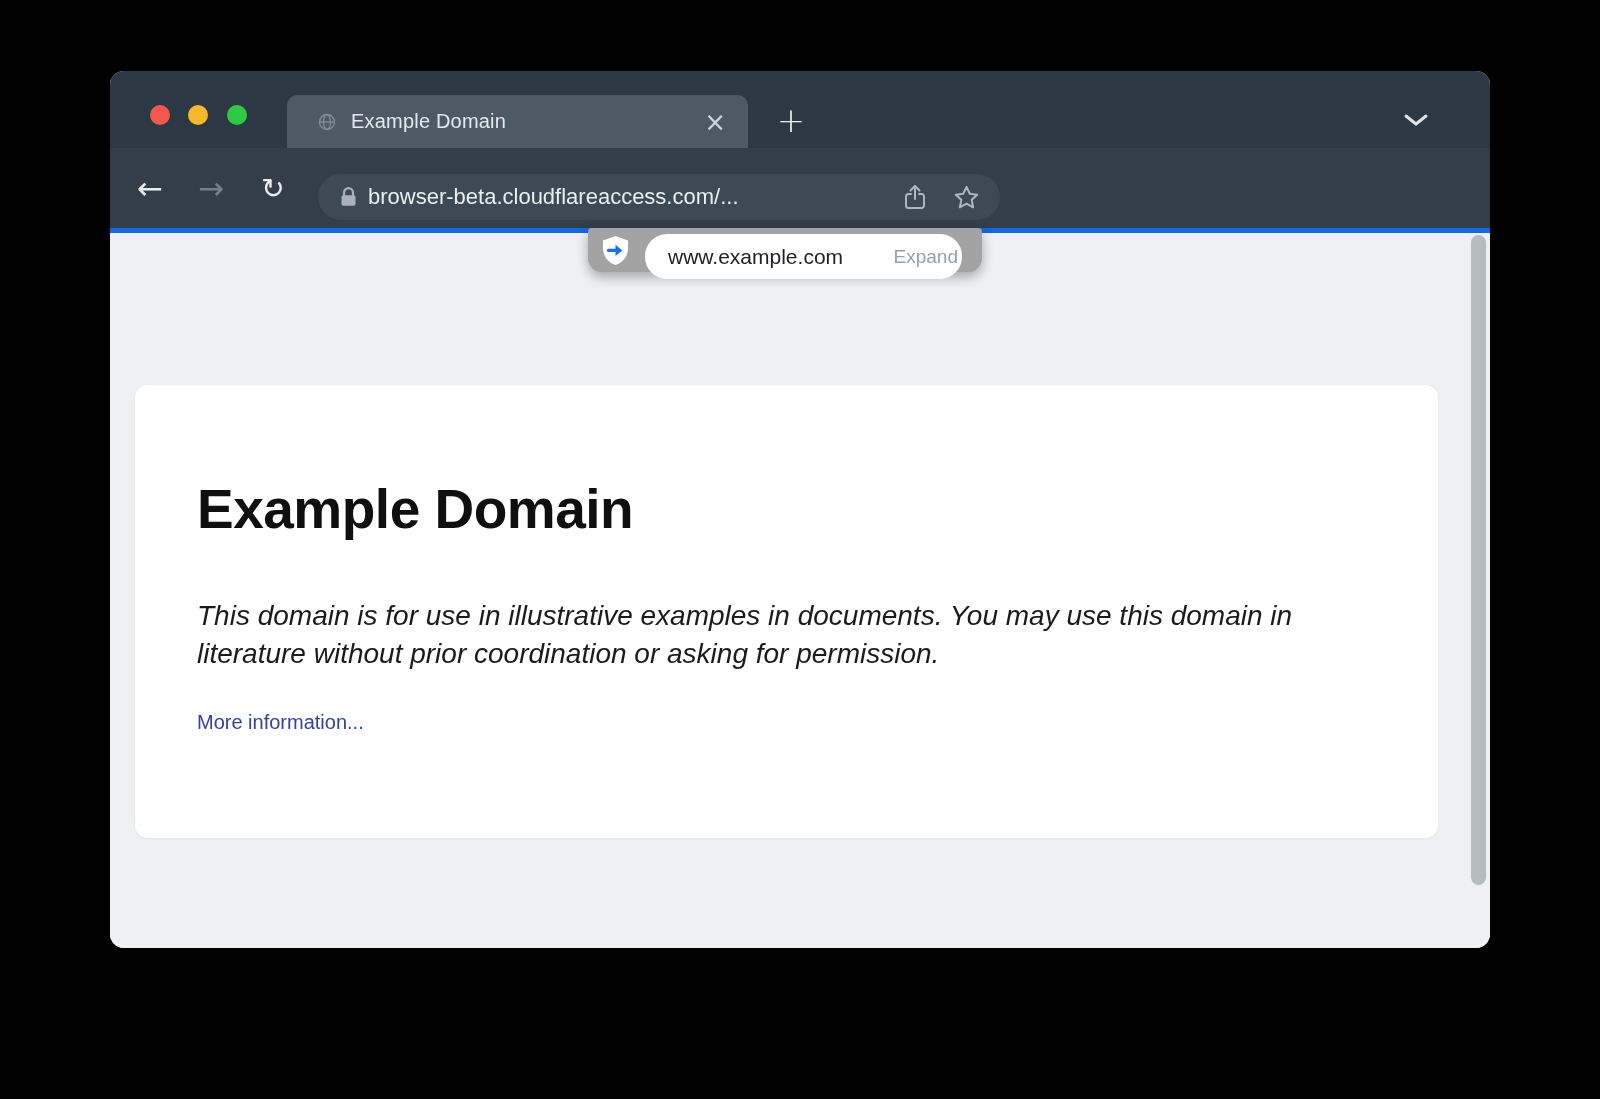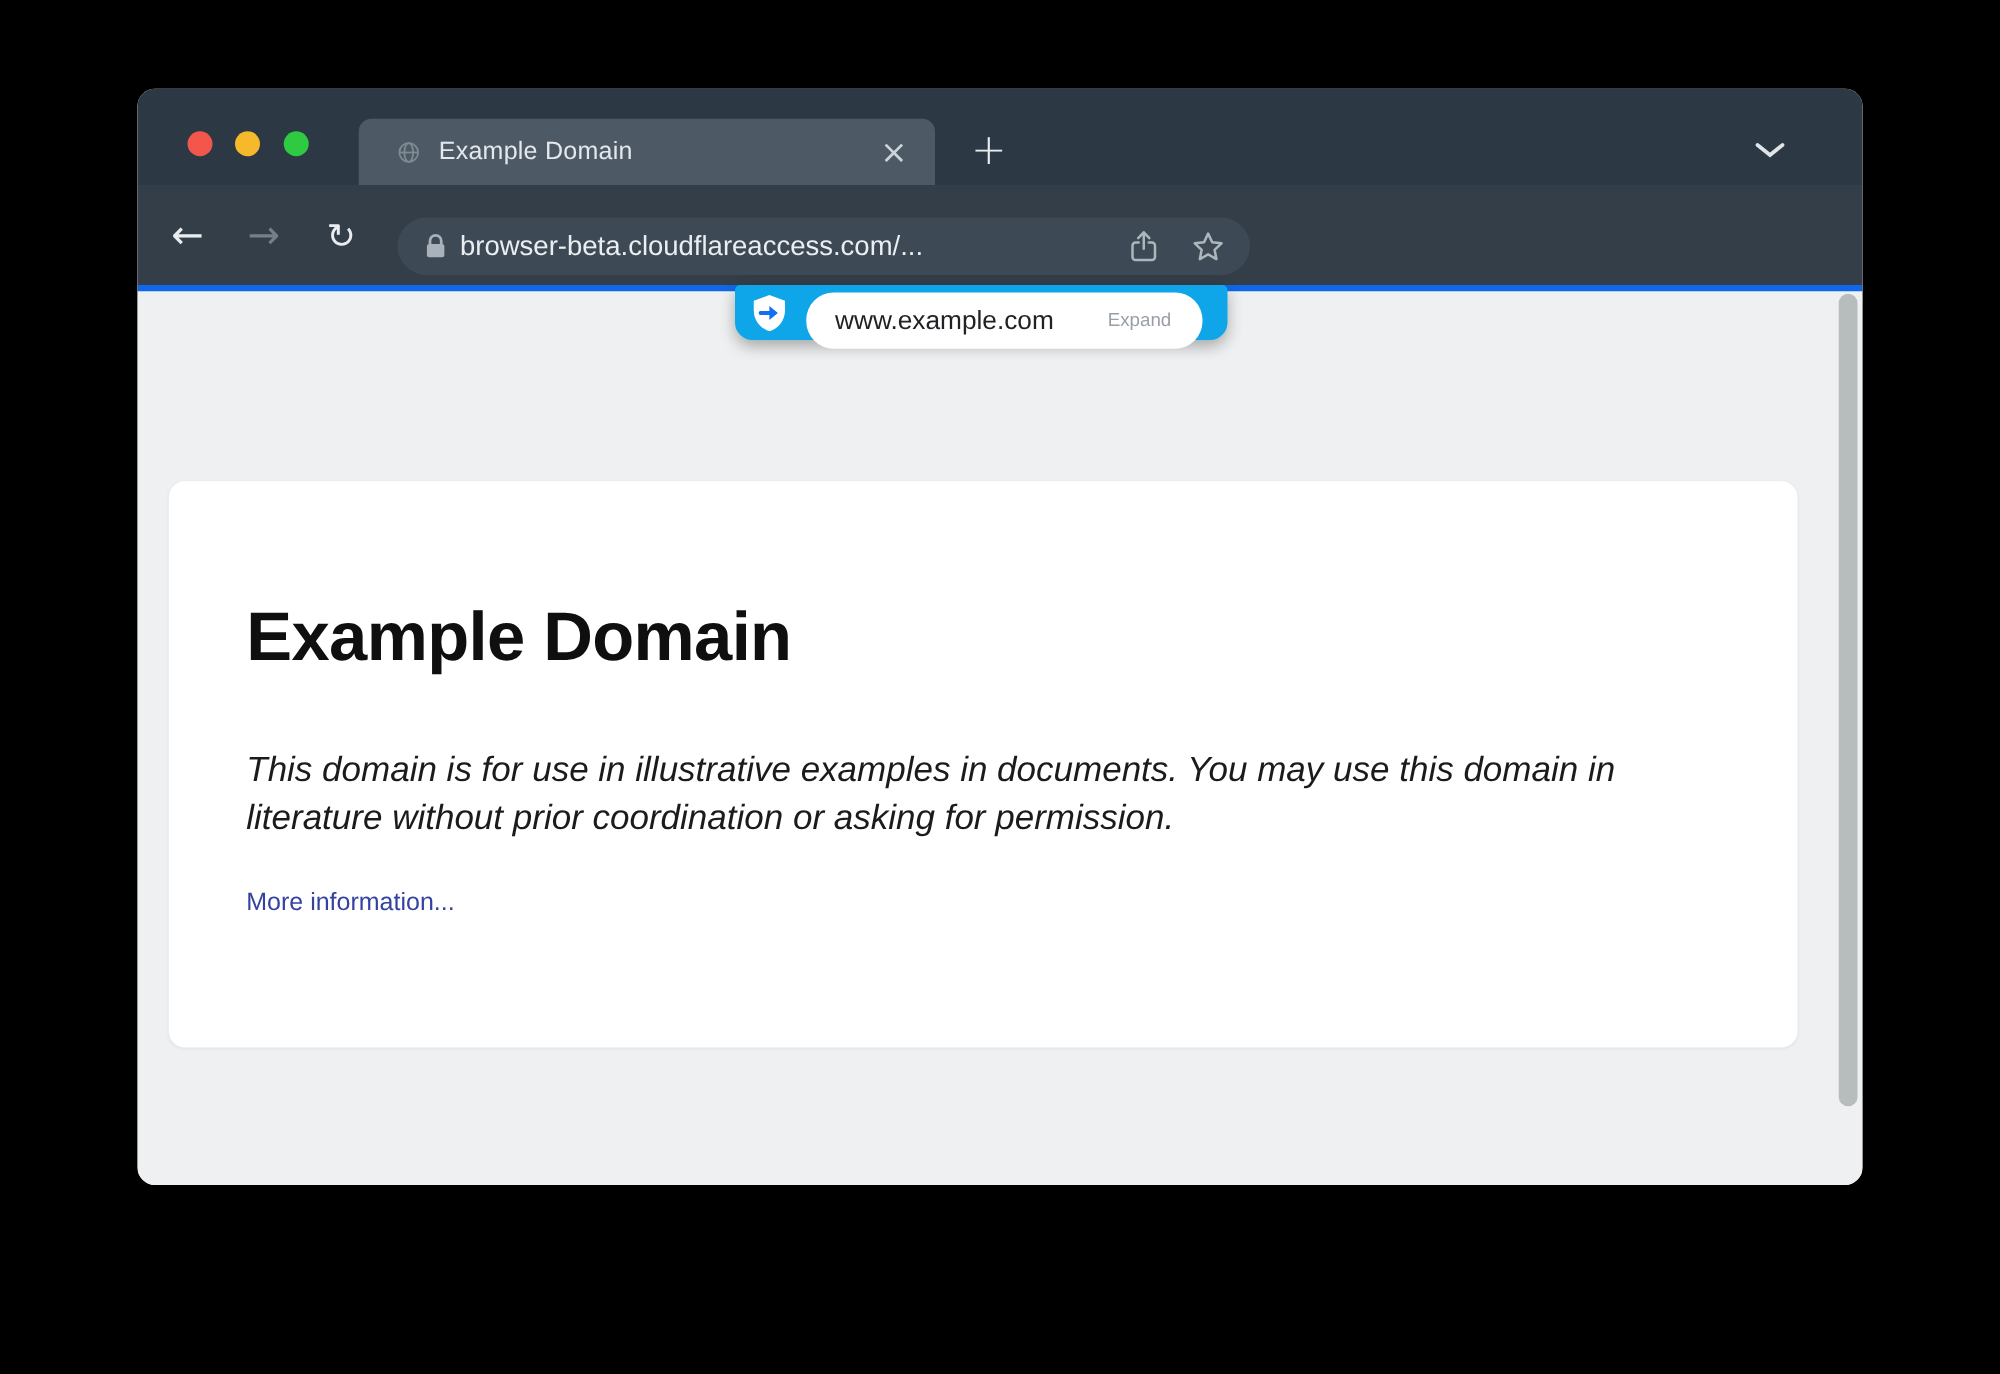--- a/index.html
+++ b/index.html
@@ -82,31 +82,31 @@
   .frame-ext { width:28px; height:26px; border:5px solid #f1f4f6; border-radius:3px; }
   .avatar { width:42px; height:42px; border-radius:50%; overflow:hidden; }
   .menu-dots { color:#e7ebee; font-size:28px; line-height:1; }
 
   
   .accent-line { position:absolute; left:0; top:157px; width:100%; height:5px; background:#1068e8; z-index:4; }
   .page { position:absolute; left:0; top:162px; width:100%; height:715px; background:#eef0f1; }
 
   .banner {
     position:absolute; left:478px; top:157px; width:394px; height:44px;
-    background:#0ea5e9; border-radius:4px 4px 14px 14px;
+    background:#a3a3a3; border-radius:4px 4px 14px 14px;
     box-shadow:0 5px 12px rgba(0,0,0,.30);
     display:flex; align-items:center; z-index:6;
   }
   .shield-wrap { margin-left:14px; display:flex; }
   .banner-pill {
     position:absolute; left:57px; top:6px; width:317px; height:45px;
     background:#fff; border-radius:22px; display:flex; align-items:center;
   }
   .banner-domain { margin-left:23px; font-size:21px; color:#202225; }
-  .banner-expand { margin-left:auto; margin-right:25px; font-size:15px; color:#999fa6; cursor:default; }
+  .banner-expand { margin-left:auto; margin-right:4px; font-size:19px; color:#999fa6; cursor:default; }
 
   .card {
     position:absolute; left:25px; top:152px; width:1303px; height:453px;
     background:#fff; border-radius:13px; box-shadow:0 1px 3px rgba(0,0,0,.05);
   }
   .card h1 {
     margin:0; position:absolute; left:62px; top:92px;
     font-size:55px; font-weight:bold; color:#0f0f10; letter-spacing:-.5px;
   }
   .card p {

